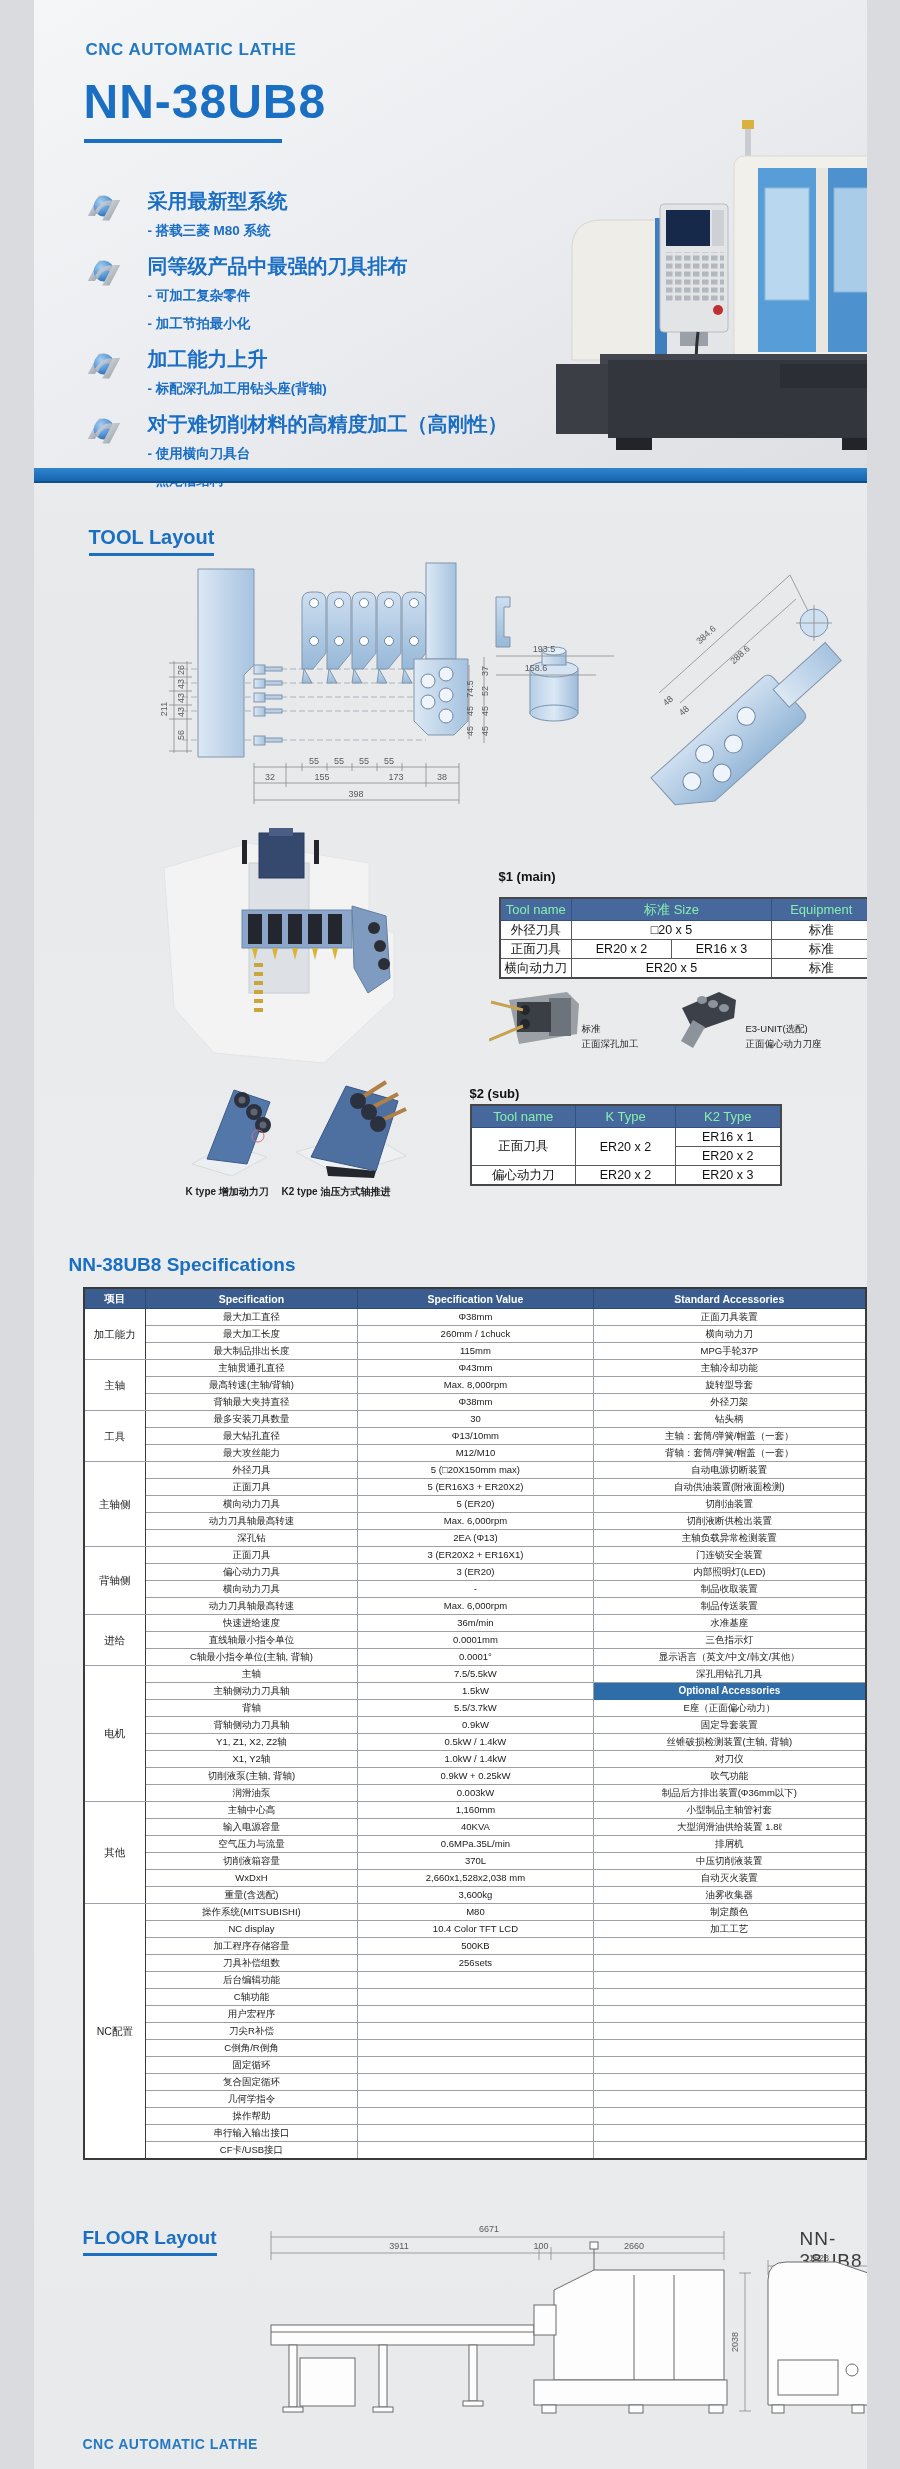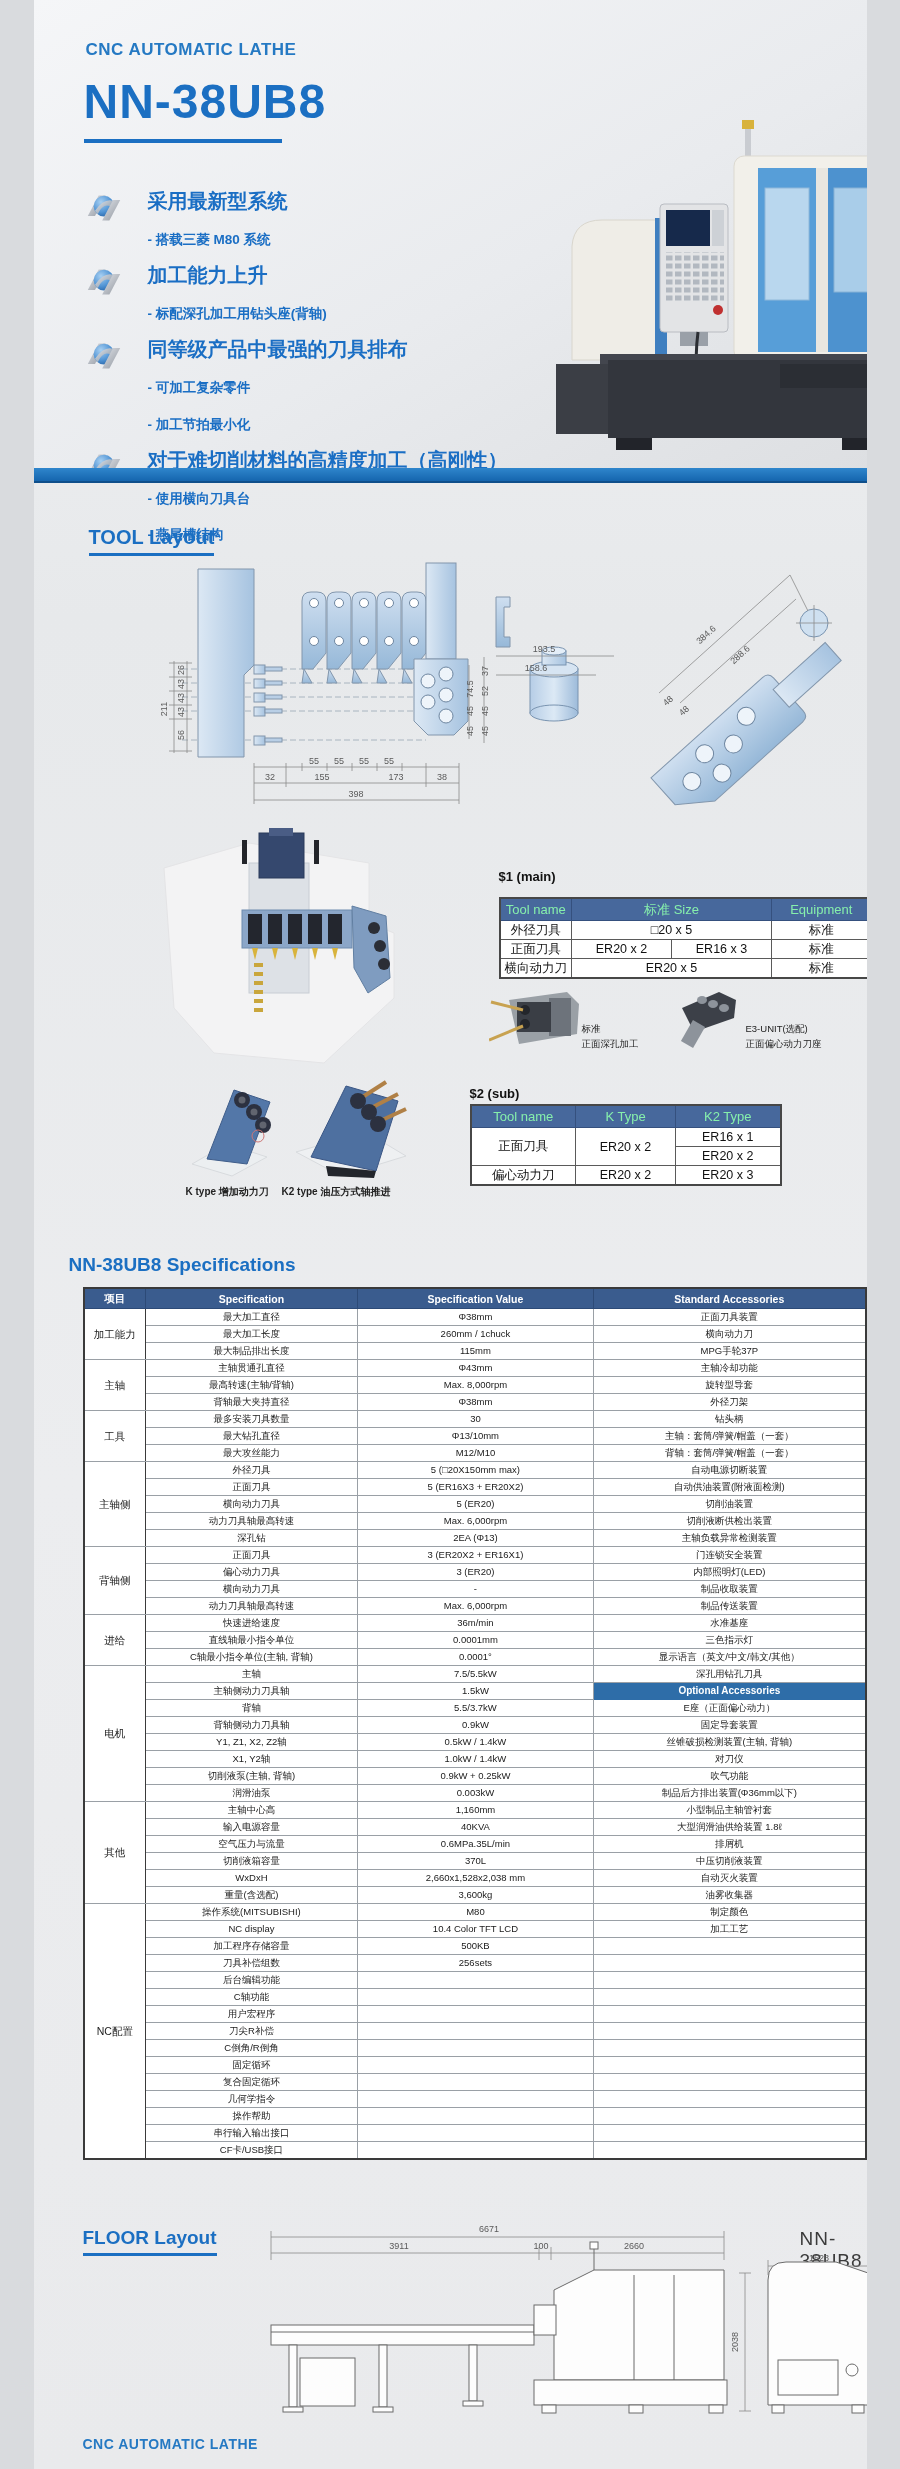--- a/index.html
+++ b/index.html
@@ -9,21 +9,21 @@
   .abs{position:absolute;}
   .hero-bg{position:absolute;left:0;top:0;width:900px;height:468px;
            background:linear-gradient(150deg,#f5f6f8 0%,#e9ebee 55%,#dcdee1 100%);}
   .eyebrow{position:absolute;left:52px;top:40px;font-size:17px;font-weight:bold;color:#2579c3;letter-spacing:.5px;}
   .model-title{position:absolute;left:50px;top:74px;font-size:48px;font-weight:bold;color:#1b6fc2;letter-spacing:1px;}
   .title-underline{position:absolute;left:50px;top:139px;width:198px;height:4px;background:#1b6fc2;}
   .features{position:absolute;left:52px;top:190px;width:450px;}
   .feature{display:flex;gap:24px;margin-bottom:14px;}
   .swoosh{flex:0 0 38px;height:38px;}
   .feature-title{font-size:20px;font-weight:bold;color:#1a6ec4;line-height:1.15;}
-  .feature-sub{font-size:13.5px;font-weight:bold;color:#1a6ec4;line-height:1.4;margin-top:18px;}
+  .feature-sub{font-size:13.5px;font-weight:bold;color:#1a6ec4;line-height:1.4;margin-top:9px;}
   .hero-bar{position:absolute;left:0;top:468px;width:900px;height:13px;
             background:linear-gradient(180deg,#2f86cc,#1565ae);border-bottom:2px solid #0f4f8b;}
   .sec-title{position:absolute;color:#1b6fc2;font-weight:bold;font-size:20px;}
   .underlined{border-bottom:3px solid #1b6fc2;padding-bottom:4px;}
   .tool-title{left:55px;top:526px;}
   .specs-title{left:35px;top:1254px;font-size:19px;}
   .floor-title{left:49px;top:2227px;font-size:19px;}
   .floor-model{position:absolute;left:766px;top:2228px;font-size:19px;color:#3b3b3b;letter-spacing:1px;}
   .tbl-label{position:absolute;font-size:13px;font-weight:bold;color:#111;}
   .s1-label{left:465px;top:869px;}
@@ -103,35 +103,35 @@
         </div>
       </div>
       <div class="feature">
         <span class="swoosh"><svg viewBox="0 0 40 40" width="36" height="36">
             <polygon points="2,29 14,6 22,6 10,29" fill="url(#gSteel)"></polygon>
             <circle cx="20" cy="18" r="11.5" fill="url(#gBall)"></circle>
             <path d="M10,23 Q20,9 30,12 L27.5,18.5 Q19,14 13,27 Z" fill="url(#gSteel)" opacity="0.9"></path>
             <polygon points="18,34 30,11 38,11 26,34" fill="url(#gSteel)"></polygon>
           </svg></span>
         <div>
-          <div class="feature-title">加工能力上升</div>
-          <div class="feature-sub">- 标配深孔加工用钻头座(背轴)</div>
+          <div class="feature-title">同等级产品中最强的刀具排布</div>
+          <div class="feature-sub">- 可加工复杂零件</div>
+          <div class="feature-sub">- 加工节拍最小化</div>
         </div>
       </div>
       <div class="feature">
         <span class="swoosh"><svg viewBox="0 0 40 40" width="36" height="36">
             <polygon points="2,29 14,6 22,6 10,29" fill="url(#gSteel)"></polygon>
             <circle cx="20" cy="18" r="11.5" fill="url(#gBall)"></circle>
             <path d="M10,23 Q20,9 30,12 L27.5,18.5 Q19,14 13,27 Z" fill="url(#gSteel)" opacity="0.9"></path>
             <polygon points="18,34 30,11 38,11 26,34" fill="url(#gSteel)"></polygon>
           </svg></span>
         <div>
-          <div class="feature-title">同等级产品中最强的刀具排布</div>
-          <div class="feature-sub">- 可加工复杂零件</div>
-          <div class="feature-sub">- 加工节拍最小化</div>
+          <div class="feature-title">加工能力上升</div>
+          <div class="feature-sub">- 标配深孔加工用钻头座(背轴)</div>
         </div>
       </div>
       <div class="feature">
         <span class="swoosh"><svg viewBox="0 0 40 40" width="36" height="36">
             <polygon points="2,29 14,6 22,6 10,29" fill="url(#gSteel)"></polygon>
             <circle cx="20" cy="18" r="11.5" fill="url(#gBall)"></circle>
             <path d="M10,23 Q20,9 30,12 L27.5,18.5 Q19,14 13,27 Z" fill="url(#gSteel)" opacity="0.9"></path>
             <polygon points="18,34 30,11 38,11 26,34" fill="url(#gSteel)"></polygon>
           </svg></span>
         <div>

